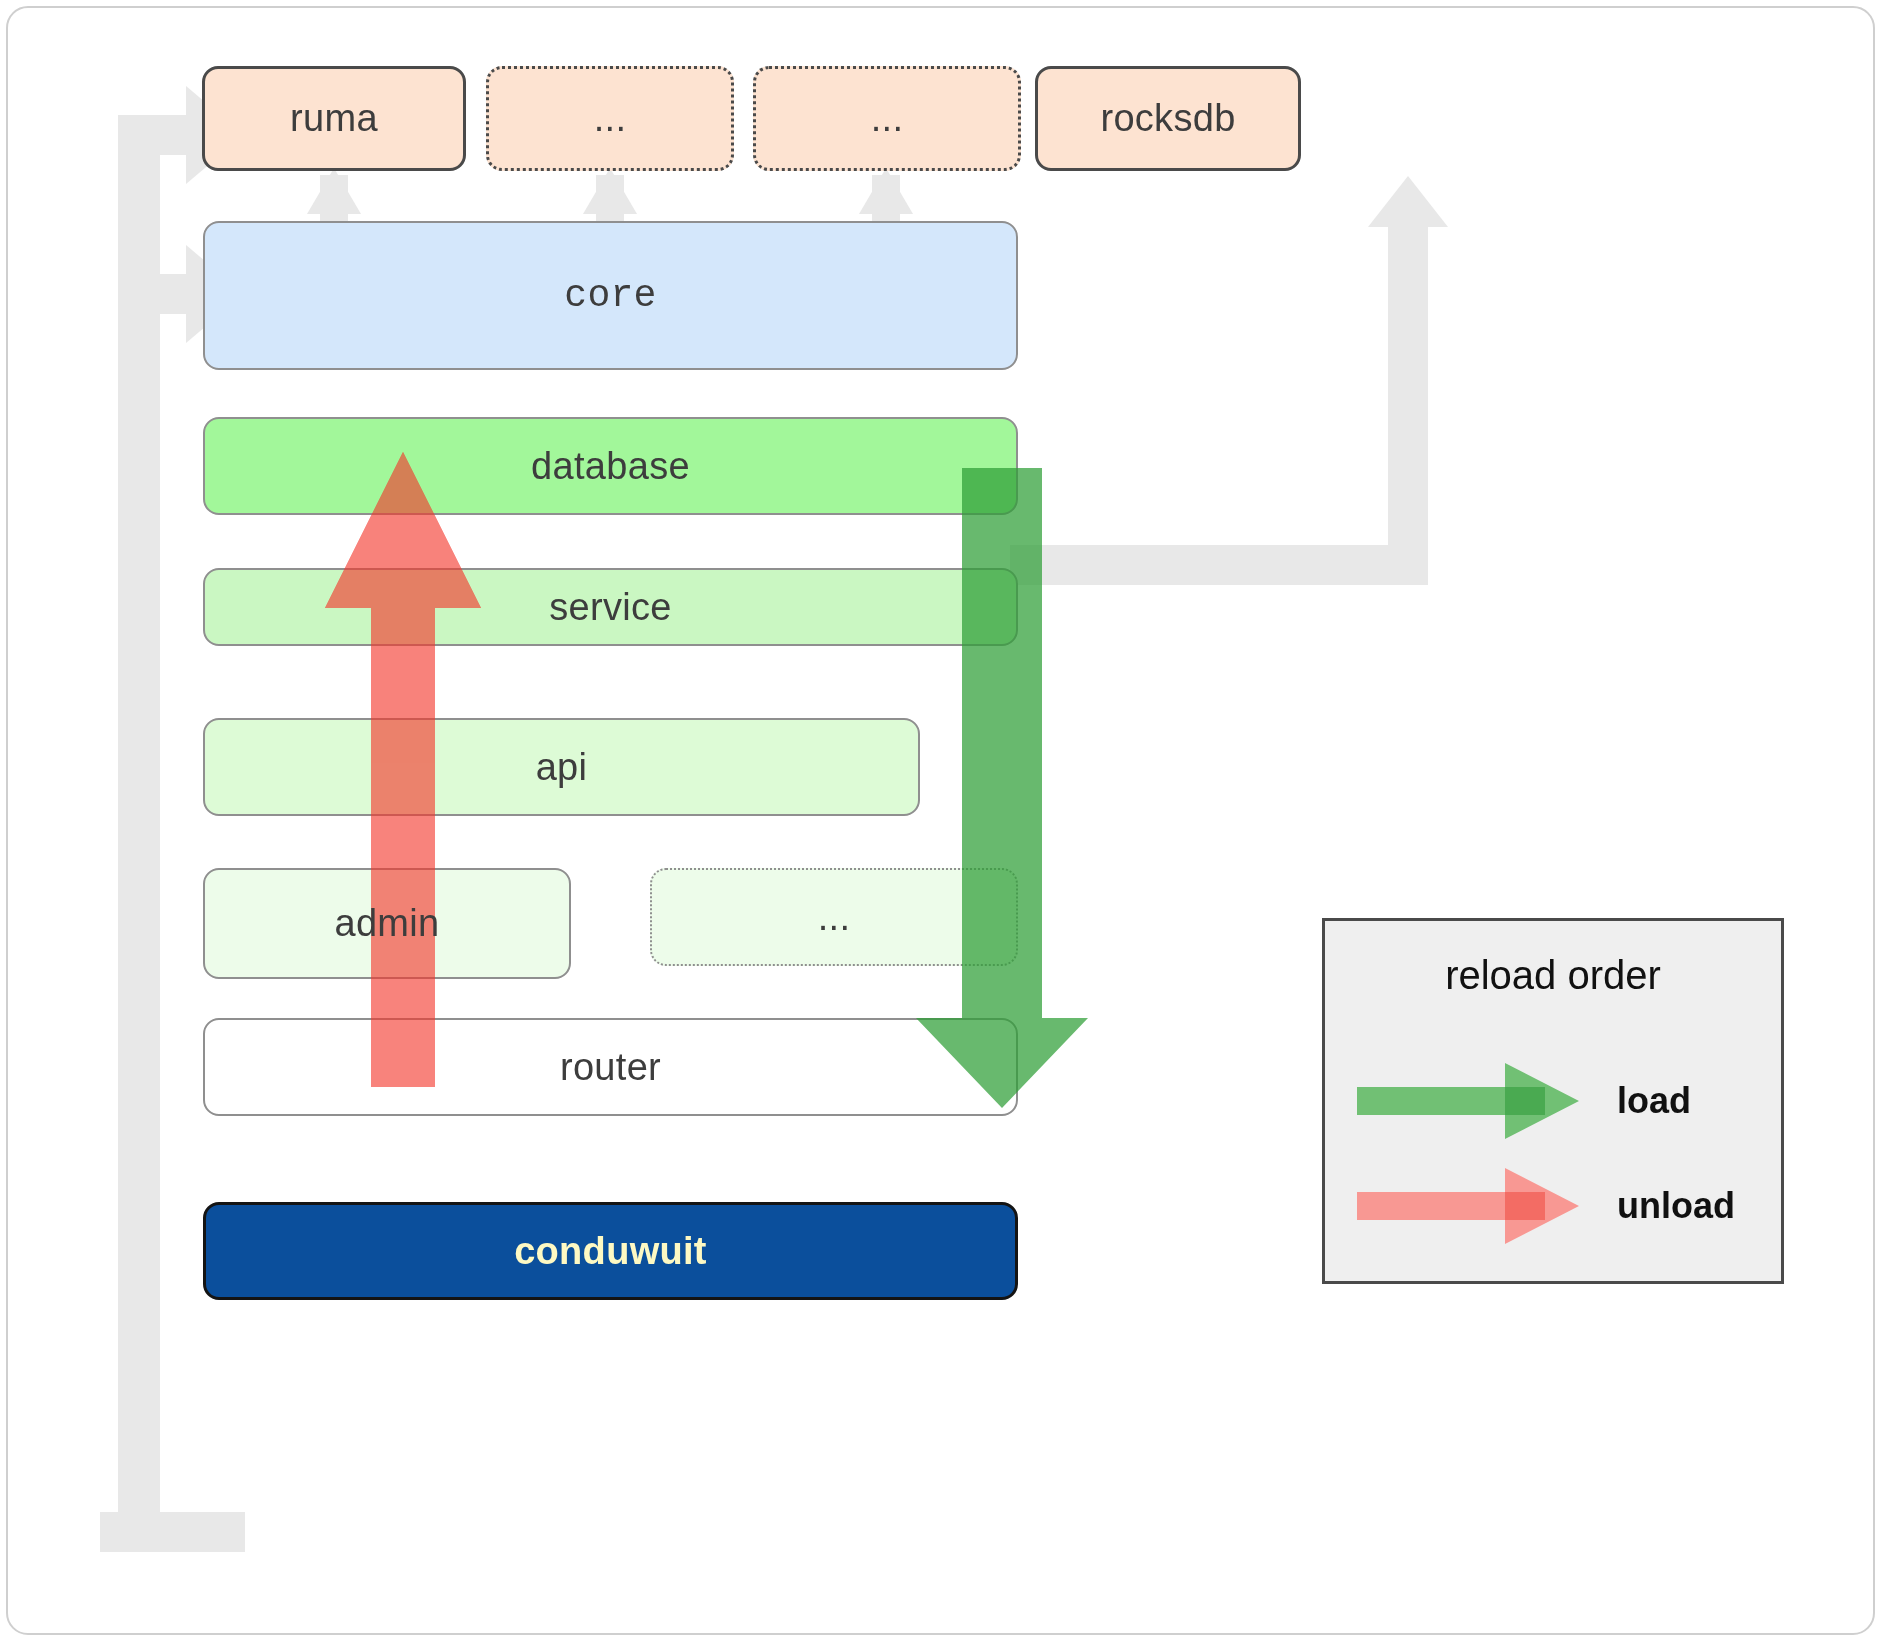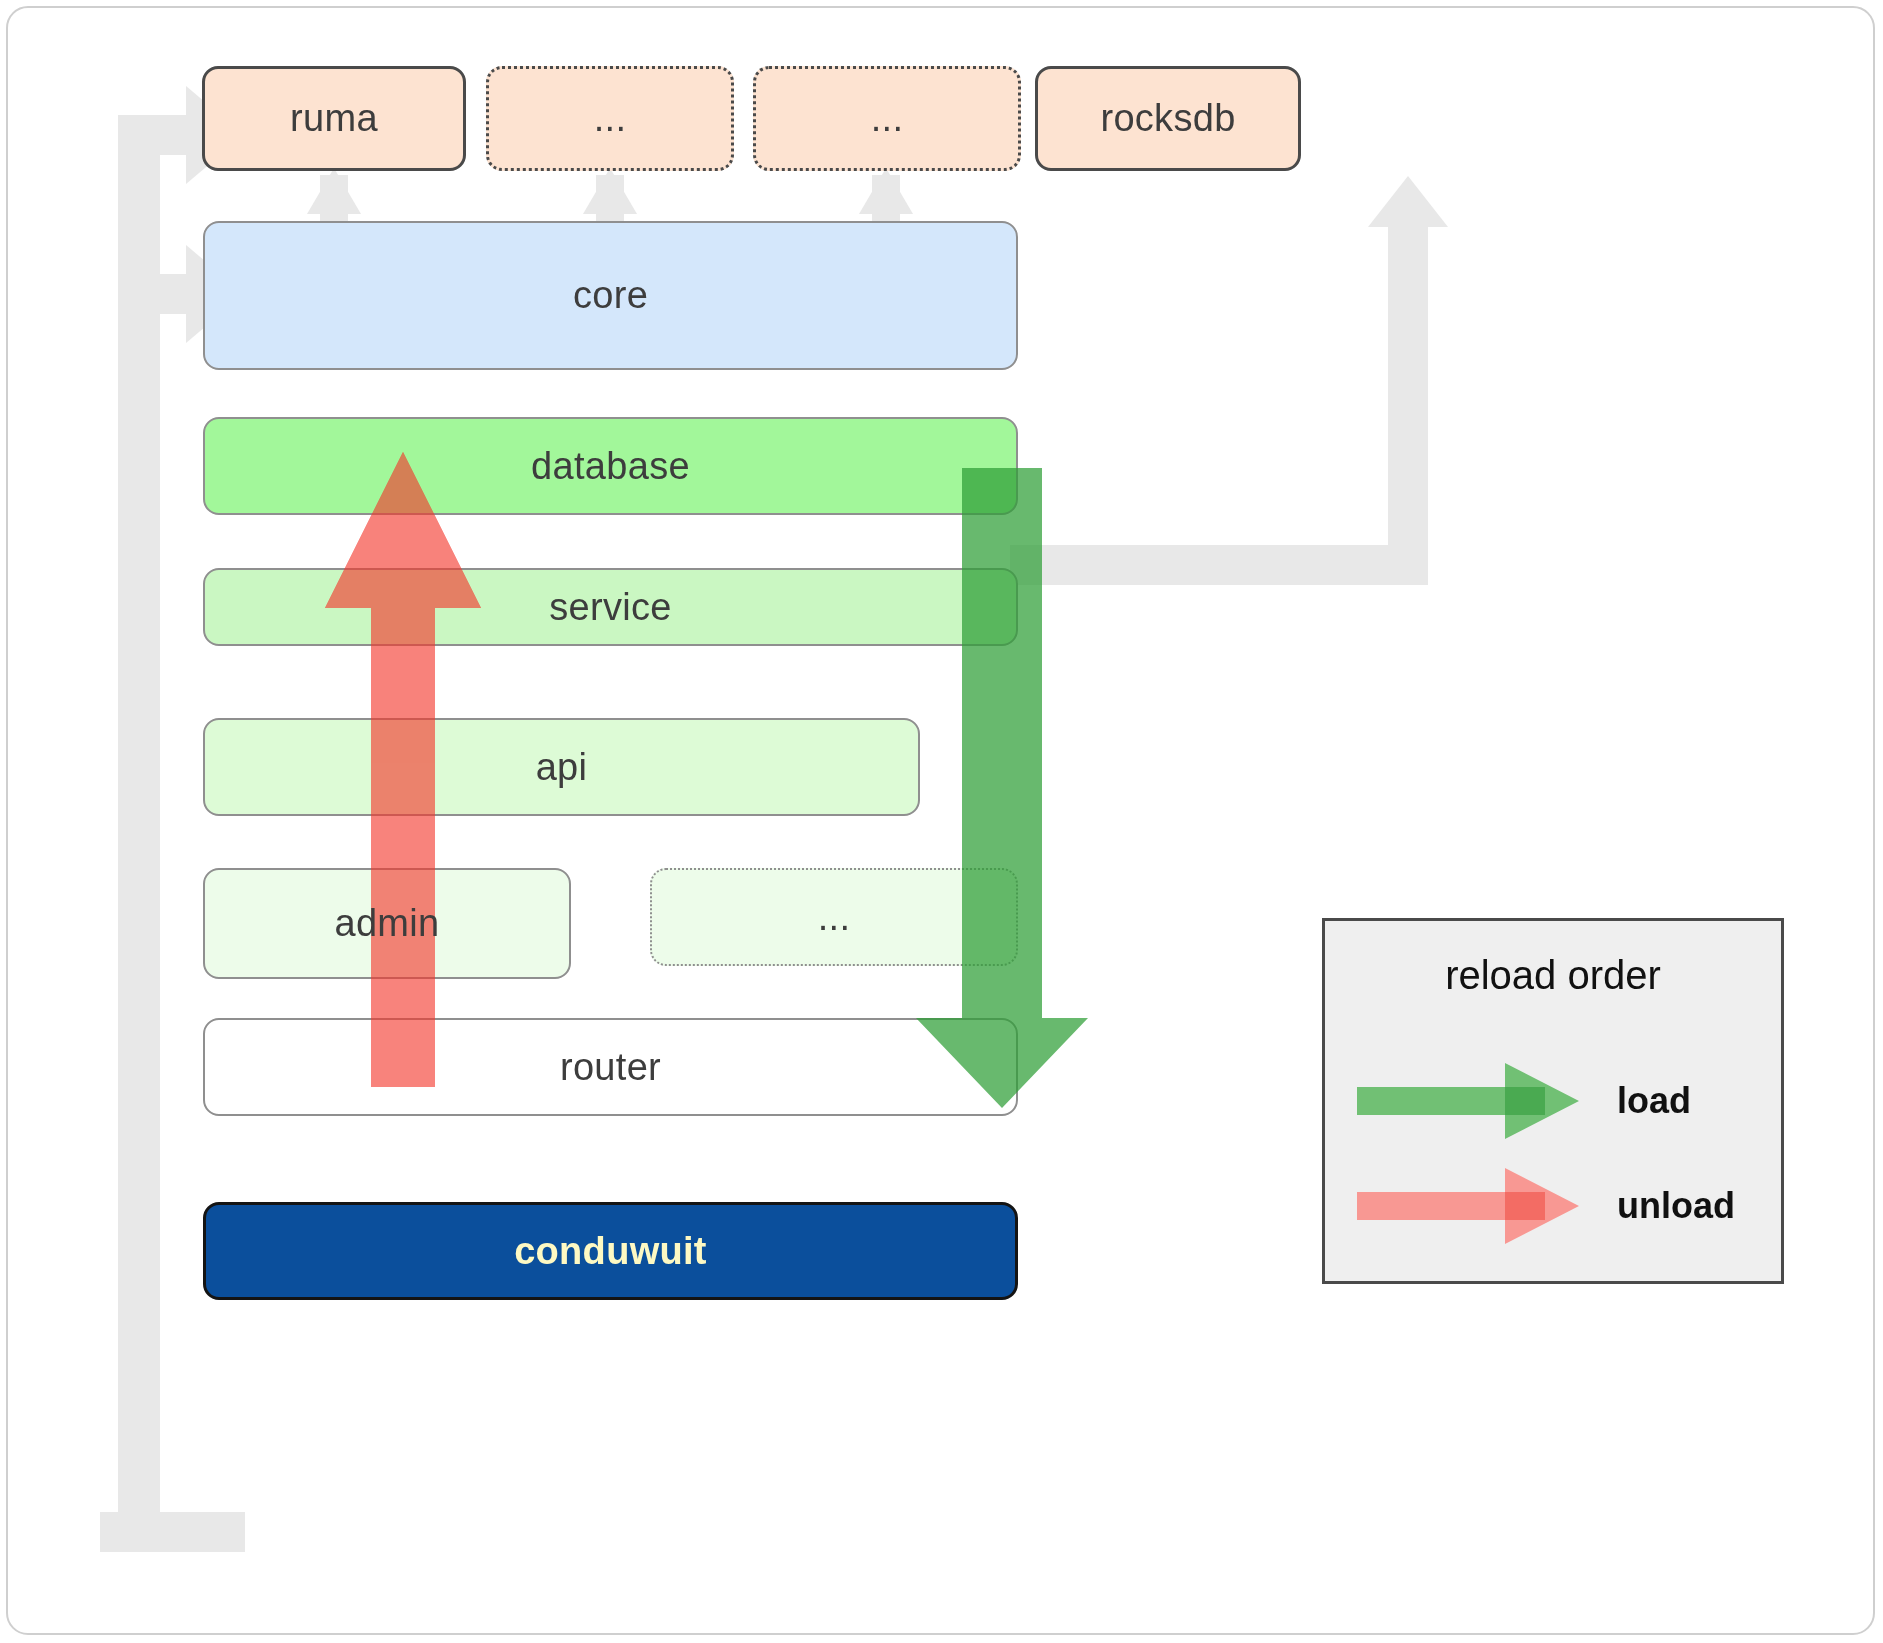--- a/index.html
+++ b/index.html
@@ -107,21 +107,21 @@
   <div class="node dep dotted" style="left:486px;top:66px;width:248px;height:105px;">
     <span class="stack-label">...</span>
   </div>
   <div class="node dep dotted" style="left:753px;top:66px;width:268px;height:105px;">
     <span class="stack-label">...</span>
   </div>
   <div class="node dep" style="left:1035px;top:66px;width:266px;height:105px;">
     <span class="stack-label">rocksdb</span>
   </div>
 
-  <div class="node core" style="left:203px;top:221px;width:815px;height:149px;">
+  <div class="node core" style="left:203px;top:221px;width:815px;height:149px;font-family:Liberation Mono, monospace;">
     <span class="stack-label">core</span>
   </div>
 
   <div class="node lvl" style="left:203px;top:417px;width:815px;height:98px;background:#a2f79a;">
     <span class="stack-label">database</span>
   </div>
 
   <div class="node lvl" style="left:203px;top:568px;width:815px;height:78px;background:#caf7c2;">
     <span class="stack-label">service</span>
   </div>

